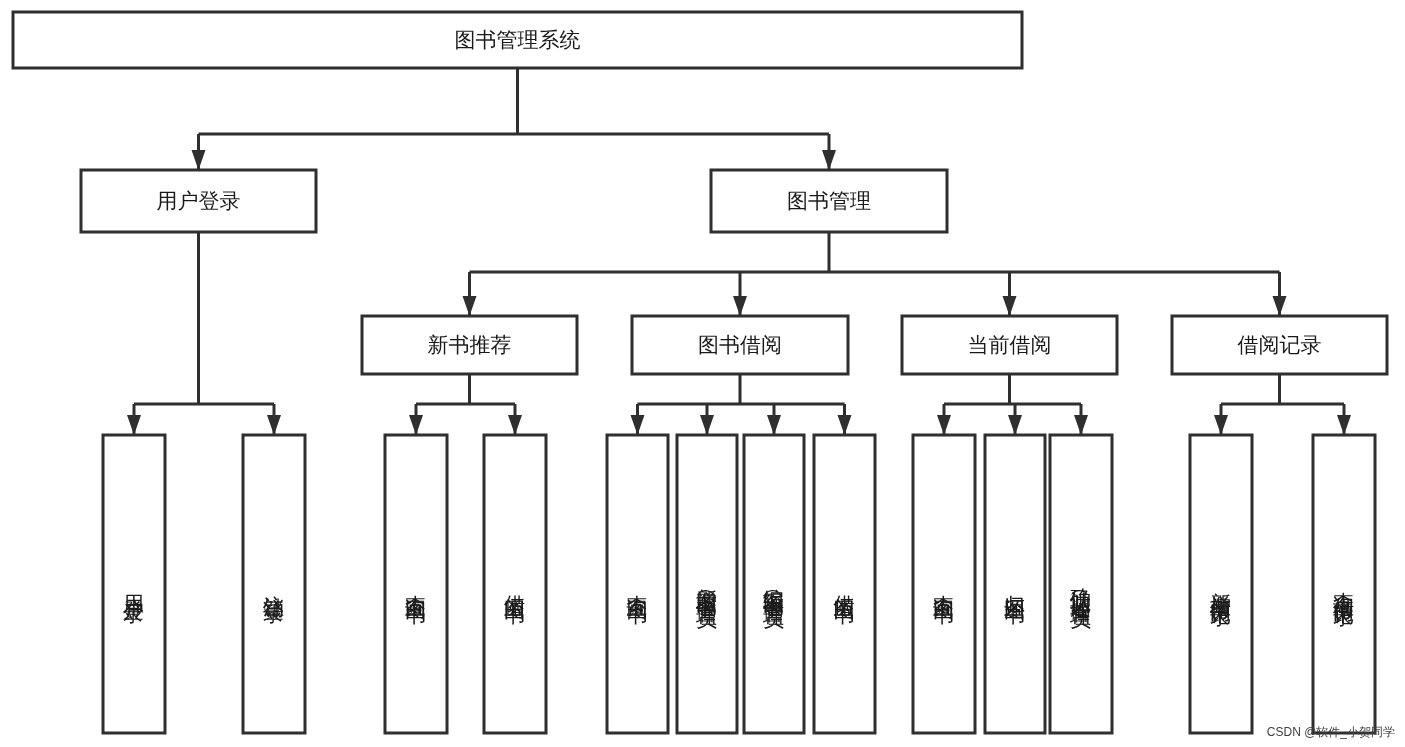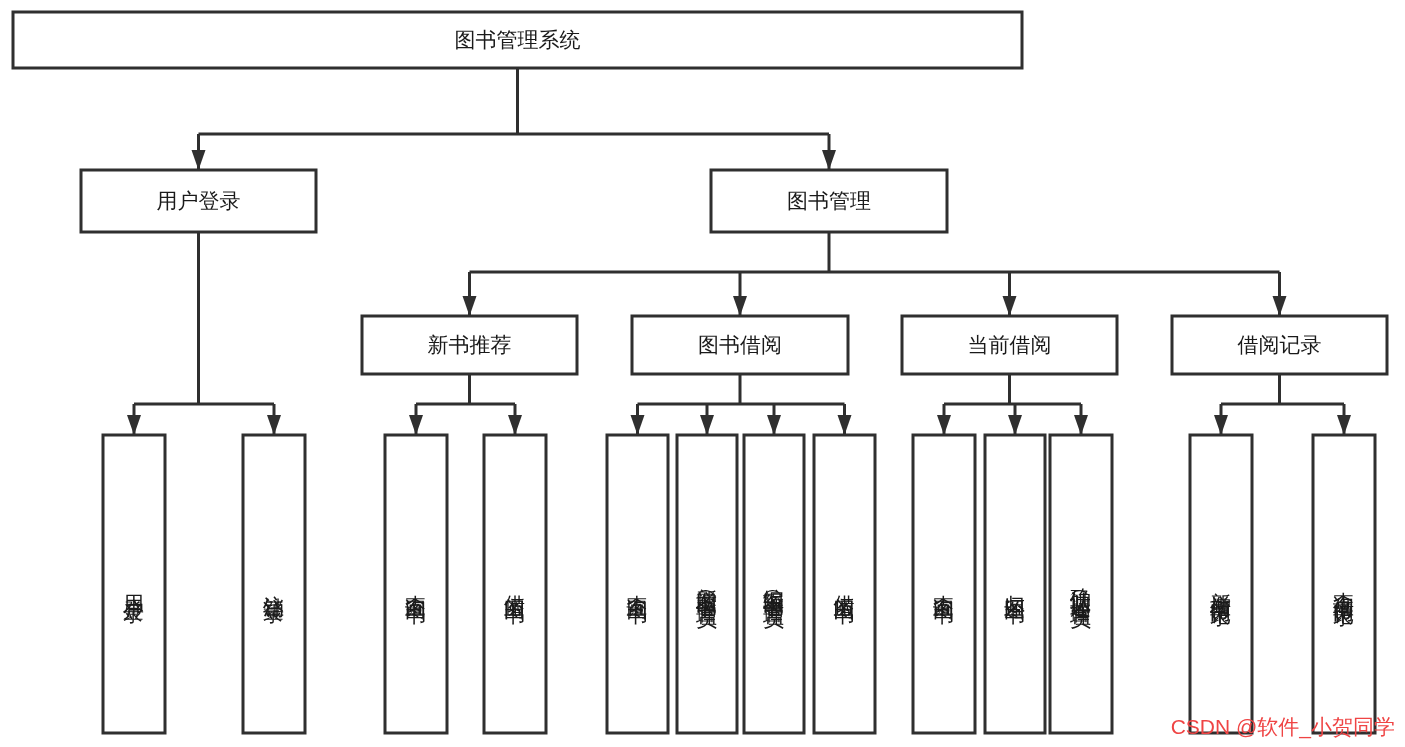--- a/index.html
+++ b/index.html
@@ -65,22 +65,22 @@
     justify-content: center;
     text-align: center;
     pointer-events: none;
     user-select: none;
   }
   #watermark {
     position: absolute;
     right: 10px;
     bottom: 6px;
     font-family: "Liberation Sans", "DejaVu Sans", sans-serif;
-    font-size: 21px;
-    color: #ef4444;
+    font-size: 12px;
+    color: #404040;
     white-space: nowrap;
     user-select: none;
   }
 </style>
 </head>
 <body>
 
 <div id="diagram-root">
   <svg id="diagram-canvas" viewBox="0 0 1405 747">
     <g id="edges-layer">

